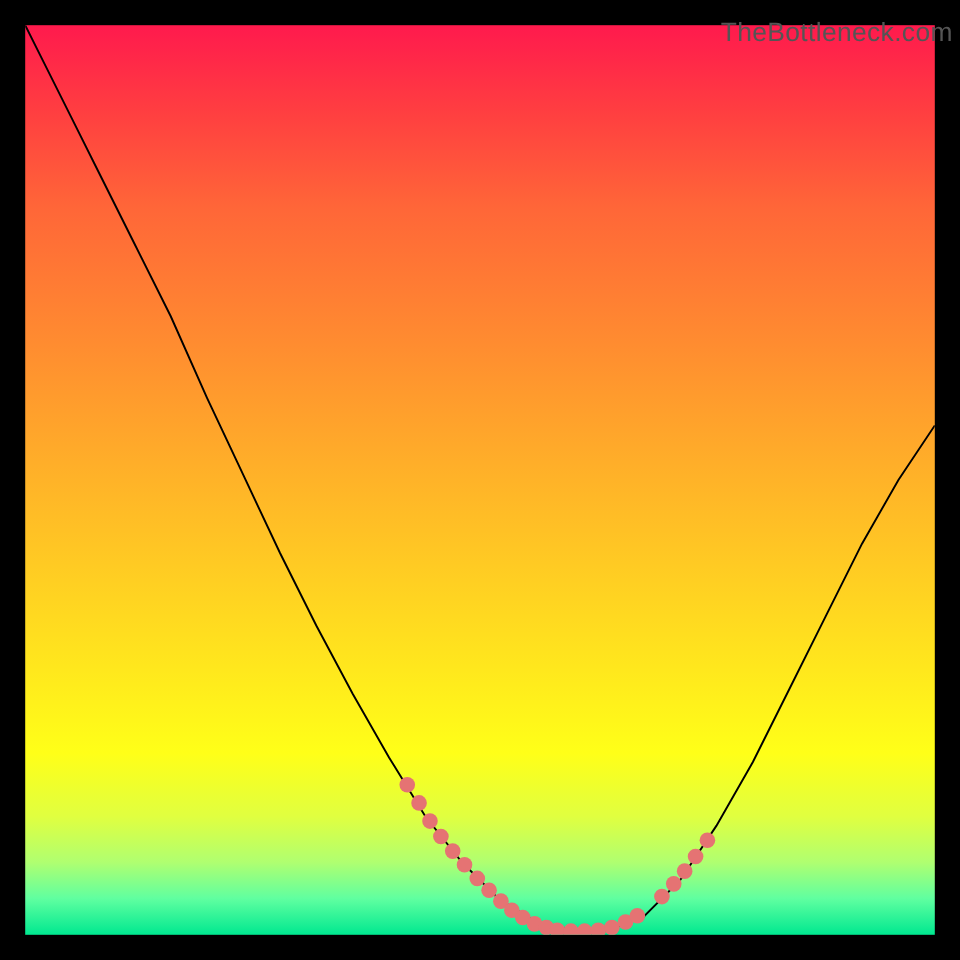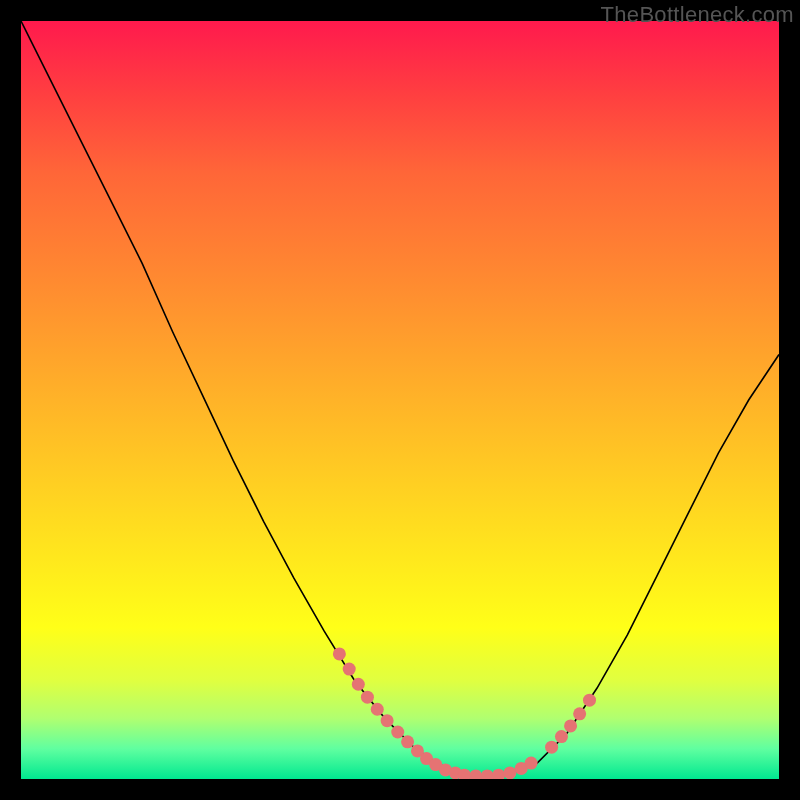--- a/index.html
+++ b/index.html
@@ -25,21 +25,21 @@
       #ffb328 50%,
       #ffd920 65%,
       #ffff18 80%,
       #e0ff40 87%,
       #b0ff70 92%,
       #60ffa0 96%,
       #00e890 100%);
   }
   .watermark {
     position: absolute;
-    top: 2px;
+    top: 14px;
     right: 6px;
     color: #555;
     font-size: 22px;
     font-weight: 500;
     letter-spacing: 0.3px;
   }
   svg { display:block; }
 </style>
 </head>
 <body>

